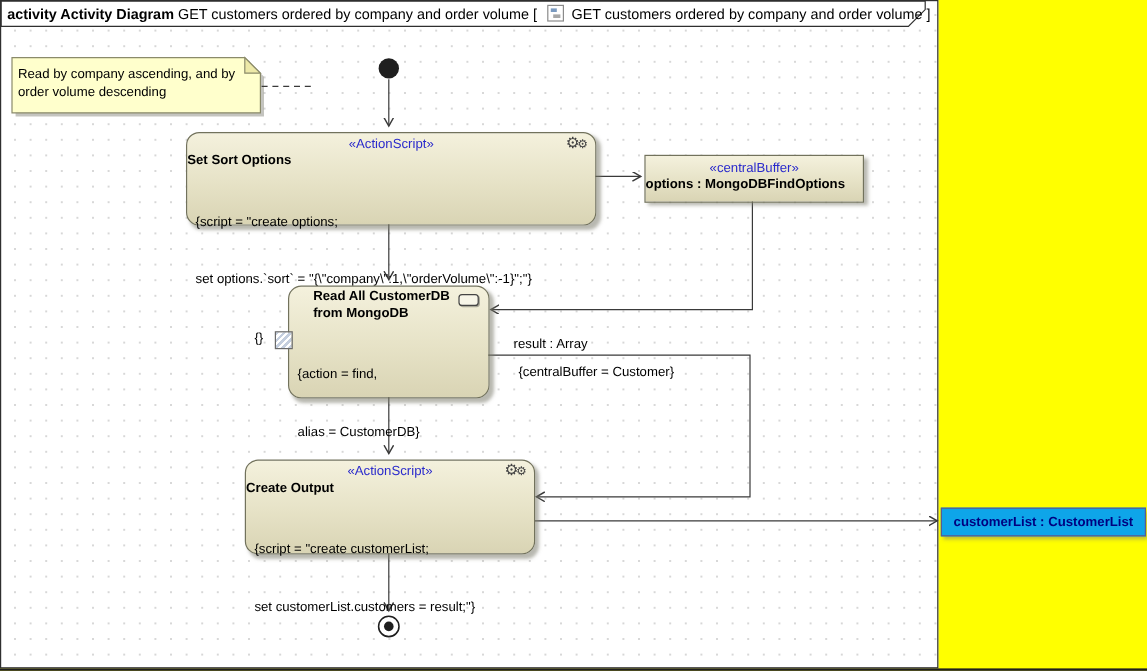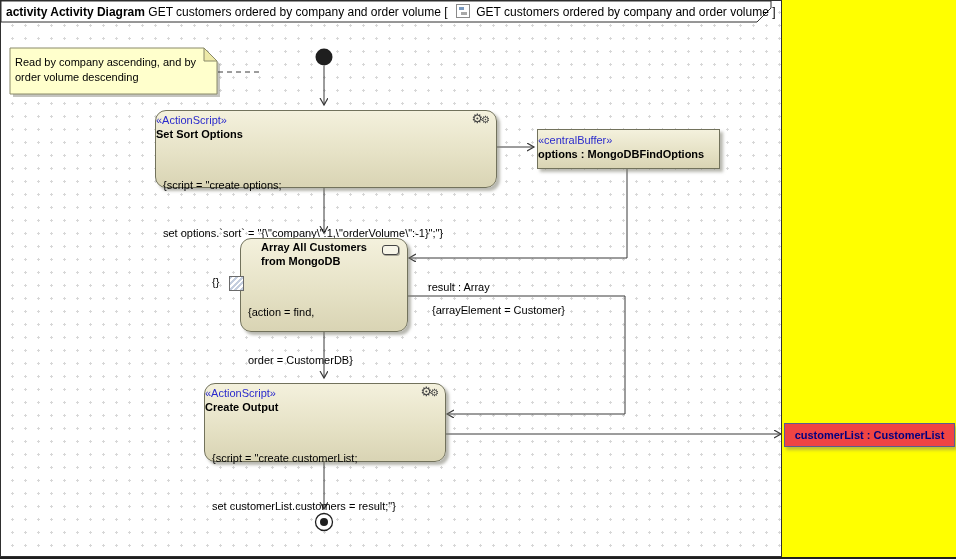--- a/index.html
+++ b/index.html
@@ -31,36 +31,36 @@
   .mini-icon .mi2{position:absolute;left:4px;top:7px;width:6px;height:3px;background:#a8a8a8;}
 
   .node{
     position:absolute;z-index:2;
     background:linear-gradient(180deg,#f4f1dd 0%,#e6e2c6 55%,#d9d4b4 100%);
     border:1px solid #72725c;
     box-shadow:3px 3px 3px rgba(125,125,112,0.55);
     font-size:11px;color:#000;
   }
   .action{border-radius:11px;}
-  .stereo{color:#2a2acc;padding-top:3px;}
+  .stereo{text-align:center;color:#2a2acc;padding-top:3px;}
   .nname{text-align:left;font-weight:bold;padding-top:1px;line-height:14px;}
   .nbody{padding:4px 7px 0 7px;line-height:16px;white-space:pre;}
   .buffer .stereo{padding-top:4px;}
 
   .gears{position:absolute;top:2px;right:6px;color:#444;line-height:12px;}
   .gears .g1{font-size:13px;}
   .gears .g2{font-size:10px;margin-left:-2px;}
   .adapter-icon{
     position:absolute;top:6px;right:8px;width:15px;height:8px;
     border:1px solid #444;border-radius:3px;background:#f7f5e8;
     box-shadow:1px 1px 0 rgba(120,120,110,0.6);
   }
 
   .objnode{
-    position:absolute;z-index:2;background:#ef4444;border:1px solid #5b5b8f;
+    position:absolute;z-index:2;background:#0ea5e9;border:1px solid #5b5b8f;
     box-shadow:2px 3px 3px rgba(125,125,112,0.5);
     color:#000080;font-weight:bold;font-size:11px;text-align:center;
   }
 
   .note-text{
     position:absolute;left:15px;top:55px;width:194px;z-index:2;
     font-size:11px;line-height:15px;color:#000;
   }
   .flow-label{position:absolute;z-index:2;font-size:11px;color:#000;white-space:nowrap;}
   .pin-box{
@@ -125,37 +125,37 @@
   </div>
 </div>
 
 <div class="node buffer" style="left:537px;top:129px;width:181px;height:38px">
   <div class="stereo">«centralBuffer»</div>
   <div class="nname">options : MongoDBFindOptions</div>
 </div>
 
 <div class="node action" style="left:240px;top:238px;width:166px;height:92px">
   <div class="adapter-icon"></div>
-  <div class="nname" style="padding:1px 20px 0 20px;white-space:normal;">Array All Customers from MongoDB</div>
+  <div class="nname" style="padding:1px 20px 0 20px;white-space:normal;">Read All CustomerDB from MongoDB</div>
   <div class="nbody">
     <div>{action = find,</div>
-    <div>order = CustomerDB}</div>
+    <div>alias = CustomerDB}</div>
   </div>
 </div>
 
 <div class="node action" style="left:204px;top:383px;width:240px;height:77px">
   <div class="gears"><span class="g1">⚙</span><span class="g2">⚙</span></div>
   <div class="stereo">«ActionScript»</div>
   <div class="nname">Create Output</div>
   <div class="nbody">
     <div>{script = "create customerList;</div>
     <div>set customerList.customers = result;"}</div>
   </div>
 </div>
 
 <div class="objnode" style="left:784px;top:423px;width:169px;height:22px;line-height:22px">customerList : CustomerList</div>
 
 <div class="flow-label" style="left:428px;top:281px">result : Array</div>
-<div class="flow-label" style="left:432px;top:304px">{arrayElement = Customer}</div>
+<div class="flow-label" style="left:432px;top:304px">{centralBuffer = Customer}</div>
 <div class="flow-label" style="left:212px;top:276px">{}</div>
 <div class="pin-box"></div>
 
 <div class="bottom-line"></div>
 
 </body></html>

